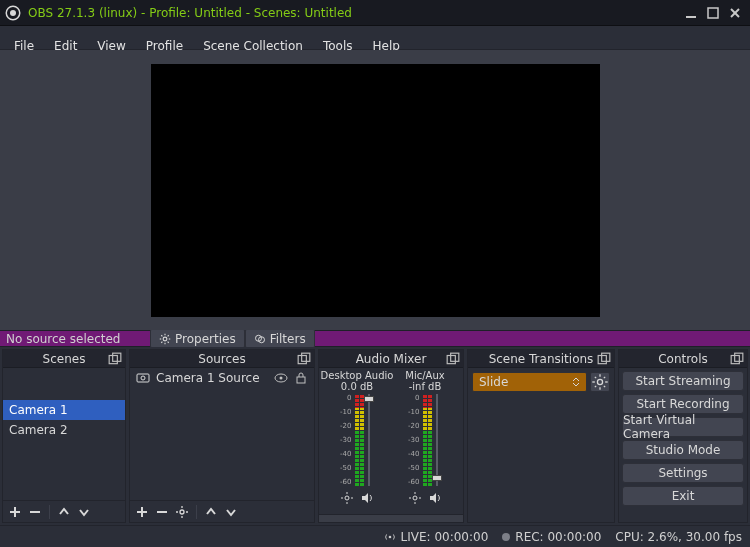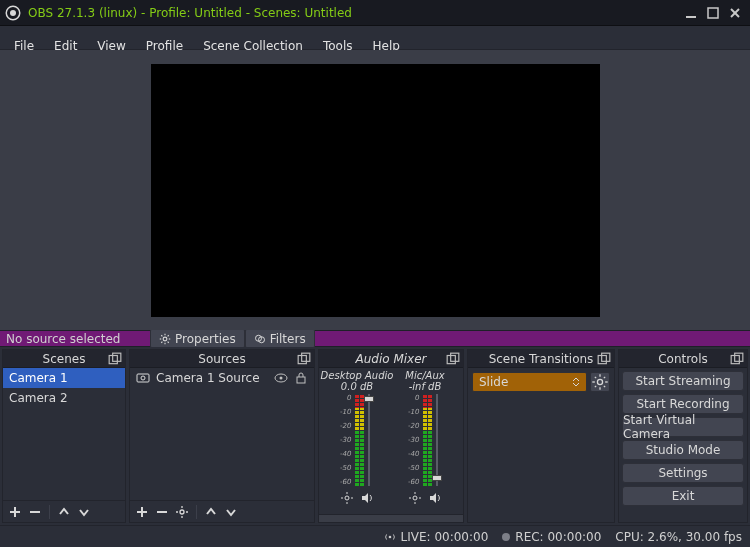--- a/index.html
+++ b/index.html
@@ -110,21 +110,21 @@
   }
   .dock-header .dock-undock{
     position:absolute; right:3px; top:2px;
     width:14px;height:14px;
     display:flex;align-items:center;justify-content:center;
     color:#bdbdbd;
   }
   .dock-body{flex:1;display:flex;flex-direction:column;min-height:0;overflow:hidden;}
   
   .scenes-dock{width:124px;}
-  .scene-list{flex:1;overflow:hidden;}
+  .scene-list{flex:1;overflow:hidden;margin-top:32px;}
   .scene-item{
     height:20px;padding:0 6px;display:flex;align-items:center;color:#d8d8d8;
   }
   .scene-item.selected{background:#2f5fbf;color:#fff;}
   .dock-footer{
     height:22px;border-top:1px solid #22242c;
     display:flex;align-items:center;gap:2px;padding:0 3px;
   }
   .dock-footer .sep{width:1px;height:14px;background:#3c3f4a;margin:0 3px;}
   .mini-btn{
@@ -134,21 +134,21 @@
   .mini-btn svg{width:14px;height:14px;}
   
   .sources-dock{width:186px;}
   .source-row{
     height:20px;display:flex;align-items:center;gap:6px;padding:0 6px;color:#d8d8d8;
   }
   .source-row .src-icon{width:14px;height:14px;display:flex;}
   .source-row .spacer{flex:1;}
   .source-row .row-icon{width:14px;height:14px;color:#c0c0c0;}
   
-  .mixer-dock{width:146px;font-style:italic;}
+  .mixer-dock{width:146px;}
   .mixer-columns{flex:1;display:flex;gap:2px;justify-content:center;padding-top:2px;min-height:0;overflow:hidden;}
   .mixer-col{width:66px;display:flex;flex-direction:column;align-items:center;}
   .mixer-col .ch-name{font-size:10px;white-space:nowrap;color:#d8d8d8;}
   .mixer-col .ch-db{font-size:10px;color:#d8d8d8;margin-bottom:2px;}
   .meters-and-slider{display:flex;align-items:flex-end;gap:2px;height:92px;}
   .meter-pair{display:flex;gap:1px;height:100%;position:relative;}
   .meter-scale{
     width:10px;height:100%;
     display:flex;flex-direction:column;justify-content:space-between;align-items:flex-end;
     color:#a9a9a9;font-size:7px;padding-right:1px;

